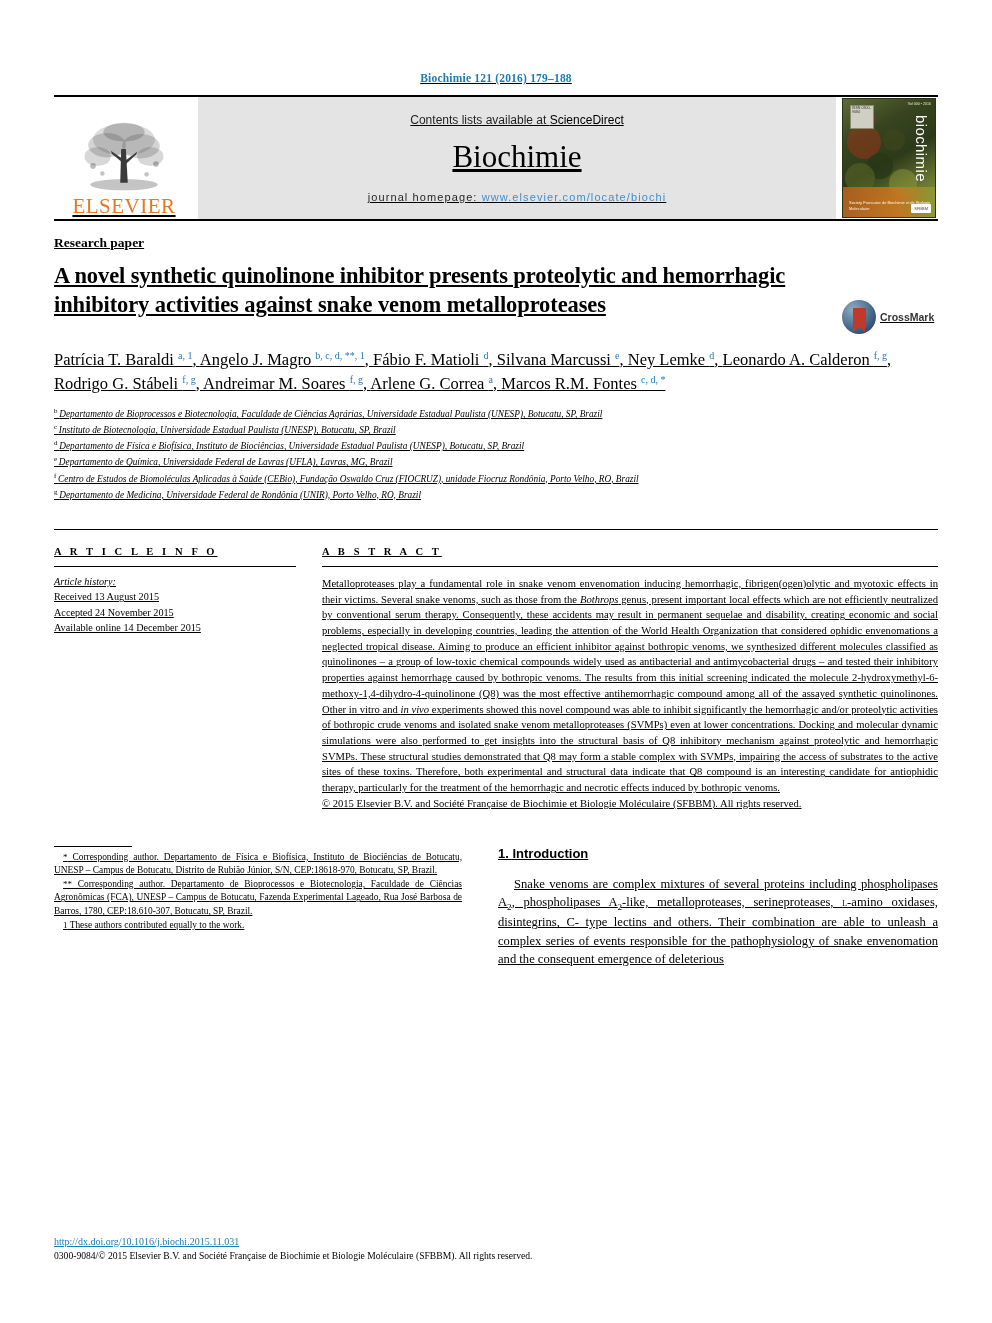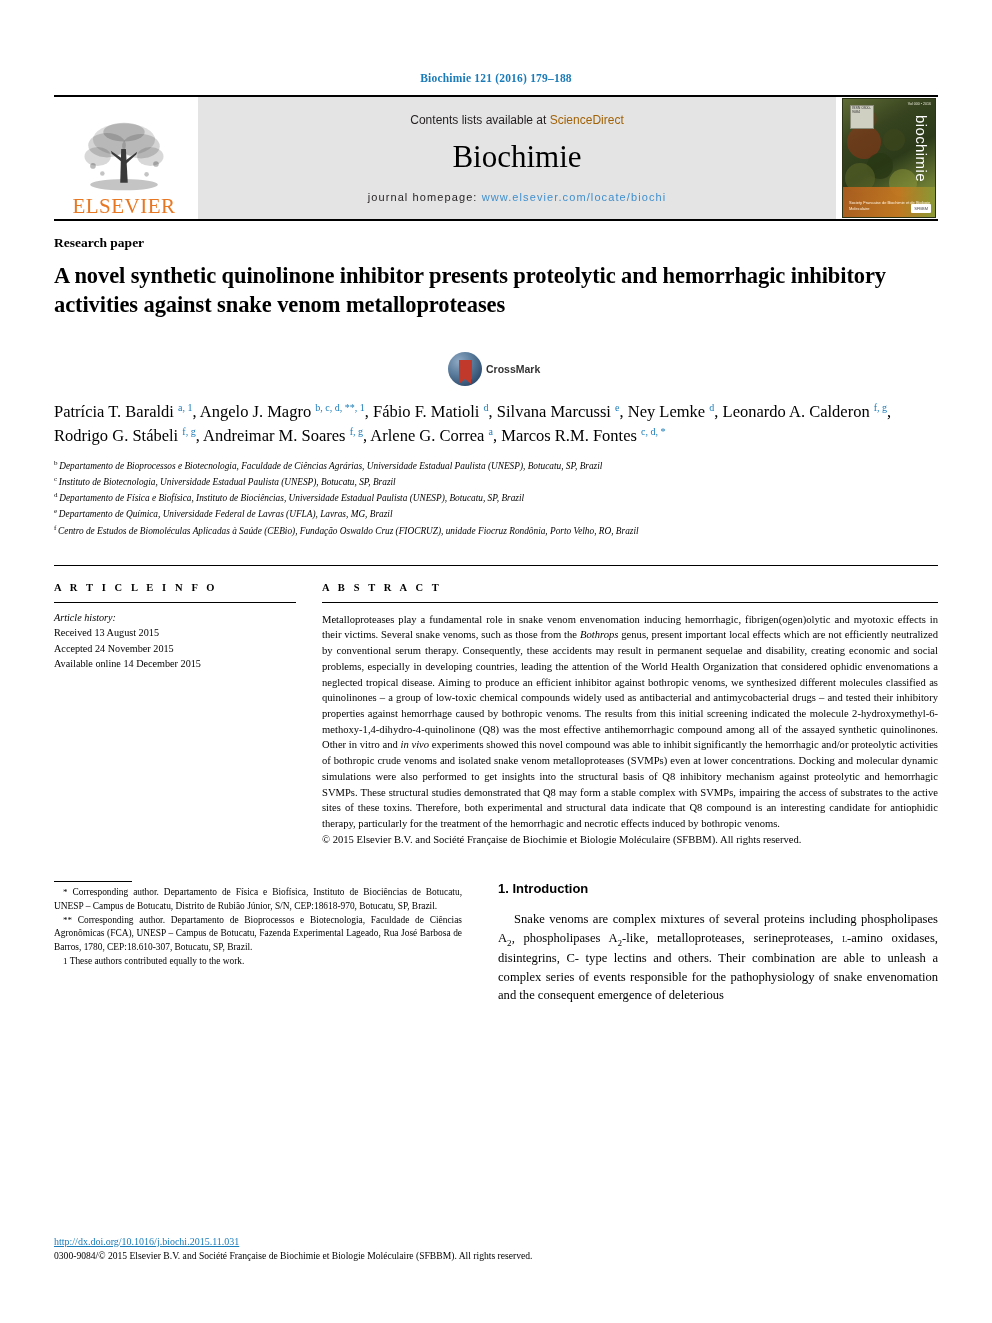--- a/index.html
+++ b/index.html
@@ -14,20 +14,21 @@
     color: #000;
     position: relative;
     overflow: hidden;
   }
   .page {
     position: relative;
     width: 992px;
     height: 1323px;
     box-sizing: border-box;
     padding: 0 54px;
+    text-decoration: underline;
   }
 
   
   .citation {
     text-align: center;
     color: #1a7bb9;
     font-size: 11.5px;
     font-weight: bold;
     padding-top: 72px;
     letter-spacing: .2px;
@@ -66,21 +67,21 @@
     align-items: center;
     justify-content: center;
     margin-left: 4px;
   }
   .contents-line {
     font-family: "Liberation Sans", sans-serif;
     font-size: 12px;
     color: #231f20;
     margin-bottom: 12px;
   }
-  .contents-line a { color: #a16207; text-decoration: none; }
+  .contents-line a { color: #000000; text-decoration: none; }
   .journal-name {
     font-family: "Liberation Serif", serif;
     font-size: 31px;
     color: #000;
     margin-bottom: 16px;
   }
   .homepage-line {
     font-family: "Liberation Sans", sans-serif;
     font-size: 11px;
     letter-spacing: 1.1px;
@@ -156,21 +157,21 @@
     border-bottom: 2.5px solid #000;
   }
 
   
   .art-type {
     font-family: "Liberation Serif", serif;
     font-size: 13.5px;
     font-weight: bold;
     margin-top: 14px;
   }
-  .title-row { display: flex; align-items: center; flex-direction: column; }
+  .title-row { display: flex; align-items: flex-end; }
   .title {
     flex: 1;
     font-family: "Liberation Serif", serif;
     font-size: 22.5px;
     line-height: 1.29;
     margin-top: 10px;
     letter-spacing: -.1px;
   }
   .crossmark {
     width: 96px; flex: none;
@@ -387,20 +388,21 @@
   </div>
 
   <div class="authors"><span>Patrícia T. Baraldi </span><sup>a, 1</sup>, <span>Angelo J. Magro </span><sup>b, c, d, **, 1</sup>, <span>Fábio F. Matioli </span><sup>d</sup>, <span>Silvana Marcussi </span><sup>e</sup>, <span>Ney Lemke </span><sup>d</sup>, <span>Leonardo A. Calderon </span><sup>f, g</sup>, <span>Rodrigo G. Stábeli </span><sup>f, g</sup>, <span>Andreimar M. Soares </span><sup>f, g</sup>, <span>Arlene G. Correa </span><sup>a</sup>, <span>Marcos R.M. Fontes </span><sup>c, d, *</sup></div>
 
   <div class="affils">
       <div><sup>b </sup><span>Departamento de Bioprocessos e Biotecnologia, Faculdade de Ciências Agrárias, Universidade Estadual Paulista (UNESP), Botucatu, SP, Brazil</span></div>
       <div><sup>c </sup><span>Instituto de Biotecnologia, Universidade Estadual Paulista (UNESP), Botucatu, SP, Brazil</span></div>
       <div><sup>d </sup><span>Departamento de Física e Biofísica, Instituto de Biociências, Universidade Estadual Paulista (UNESP), Botucatu, SP, Brazil</span></div>
       <div><sup>e </sup><span>Departamento de Química, Universidade Federal de Lavras (UFLA), Lavras, MG, Brazil</span></div>
       <div><sup>f </sup><span>Centro de Estudos de Biomoléculas Aplicadas à Saúde (CEBio), Fundação Oswaldo Cruz (FIOCRUZ), unidade Fiocruz Rondônia, Porto Velho, RO, Brazil</span></div>
+      <div><sup>g </sup><span>Departamento de Medicina, Universidade Federal de Rondônia (UNIR), Porto Velho, RO, Brazil</span></div>
     </div>
 
   <div class="info-row">
     <div class="col-info">
       <div class="sec-head">A R T I C L E  I N F O</div>
       <div class="rule"></div>
       <div class="hist">
         <div class="lab">Article history:</div>
         <div>Received 13 August 2015</div>
         <div>Accepted 24 November 2015</div>

